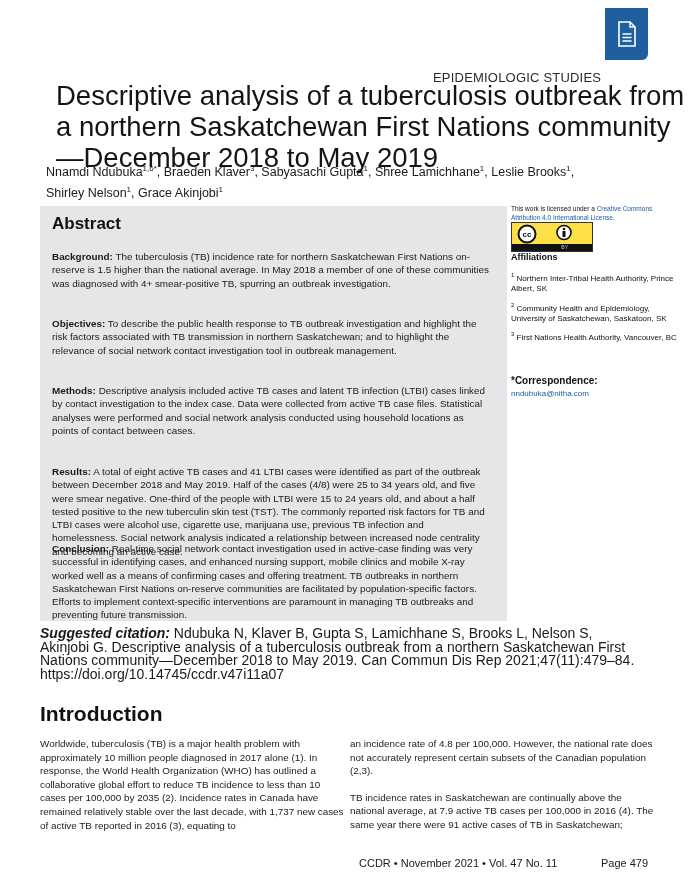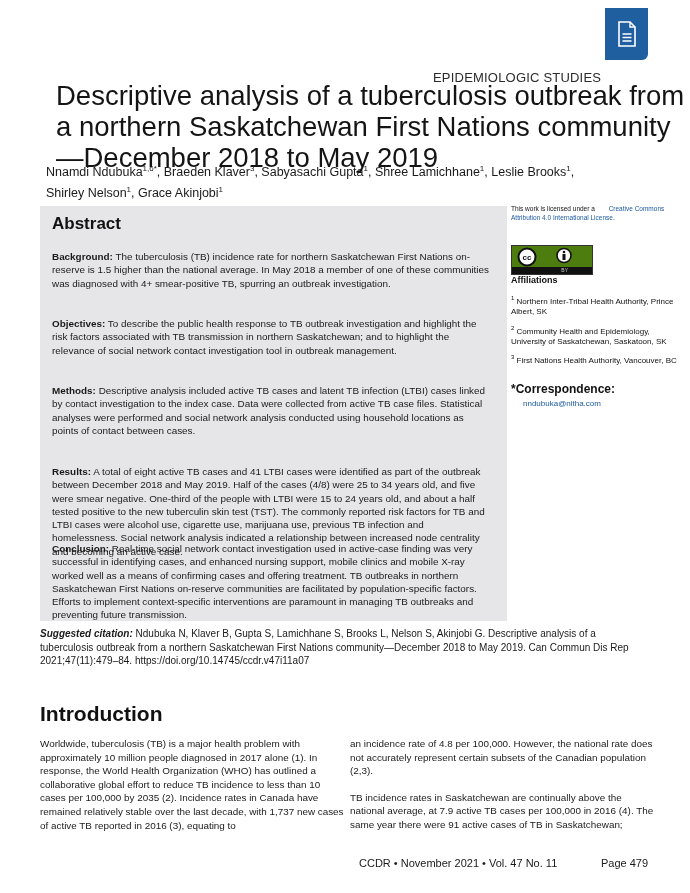--- a/index.html
+++ b/index.html
@@ -35,38 +35,38 @@
   }
   .abs-para {
     position: absolute; left: 12px; width: 440px;
     font-size: 9.9px; line-height: 13.3px; color: #1a1a1a;
   }
   .abs-para b { font-weight: bold; }
   .sidebar { position: absolute; left: 511px; top: 205px; width: 170px; }
   .license {
     font-size: 6.5px; line-height: 8.5px; color: #111;
   }
-  .license a, .link { color: #1e5aa0; text-decoration: none; margin-left: 12px; }
+  .license a, .link { color: #1e5aa0; text-decoration: none; }
   .cc-badge {
-    margin-top: 23px; width: 80px; height: 28px; border: 1px solid #333;
-    background: #4d7c0f; position: relative;
+    margin-top: 0; width: 80px; height: 28px; border: 1px solid #333;
+    background: #fde047; position: relative;
   }
   .cc-badge .by-strip {
     position: absolute; left: 0; right: 0; bottom: 0; height: 7px; background: #111;
     color: #ccc; font-size: 5px; line-height: 7px; text-align: right; padding-right: 24px;
     box-sizing: border-box;
   }
   .aff-title { font-size: 9px; font-weight: bold; color: #111; }
   .aff { margin-top: 8px; font-size: 8px; line-height: 10.5px; color: #111; }
   .aff sup { font-size: 6px; }
-  .corr-label { margin-top: 16px; font-size: 12px; font-weight: bold; color: #111; }
+  .corr-label { margin-top: 32px; font-size: 10px; font-weight: bold; color: #111; }
   .corr-email { margin-top: 3px; font-size: 8px; }
   .citation {
     position: absolute; left: 40px; top: 627px; width: 600px;
-    font-size: 10px; line-height: 13.5px; color: #1a1a1a;
+    font-size: 14px; line-height: 13.5px; color: #1a1a1a;
   }
   .citation i { font-weight: bold; }
   .intro-title {
     position: absolute; left: 40px; top: 702px; font-size: 21px; font-weight: bold; color: #111; margin: 0;
   }
   .col {
     position: absolute; width: 305px; font-size: 9.9px; line-height: 13.6px; color: #1a1a1a;
   }
   .col p { margin: 0 0 13px 0; }
   .footer {

